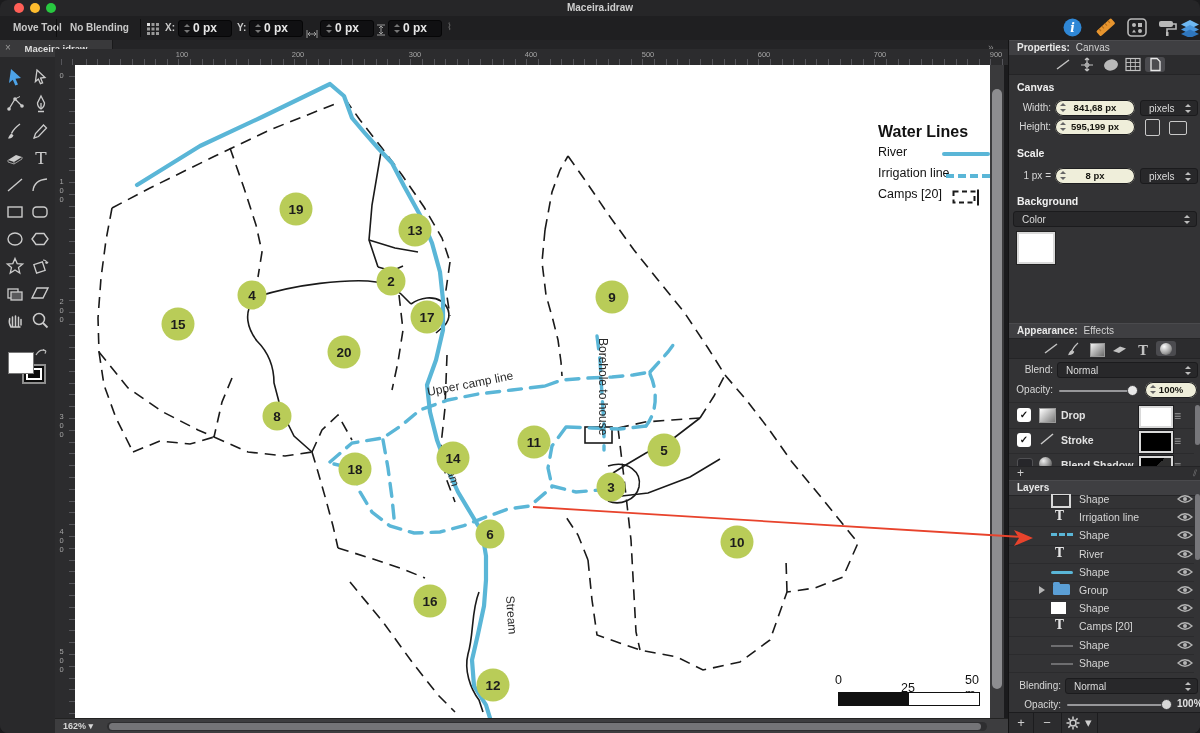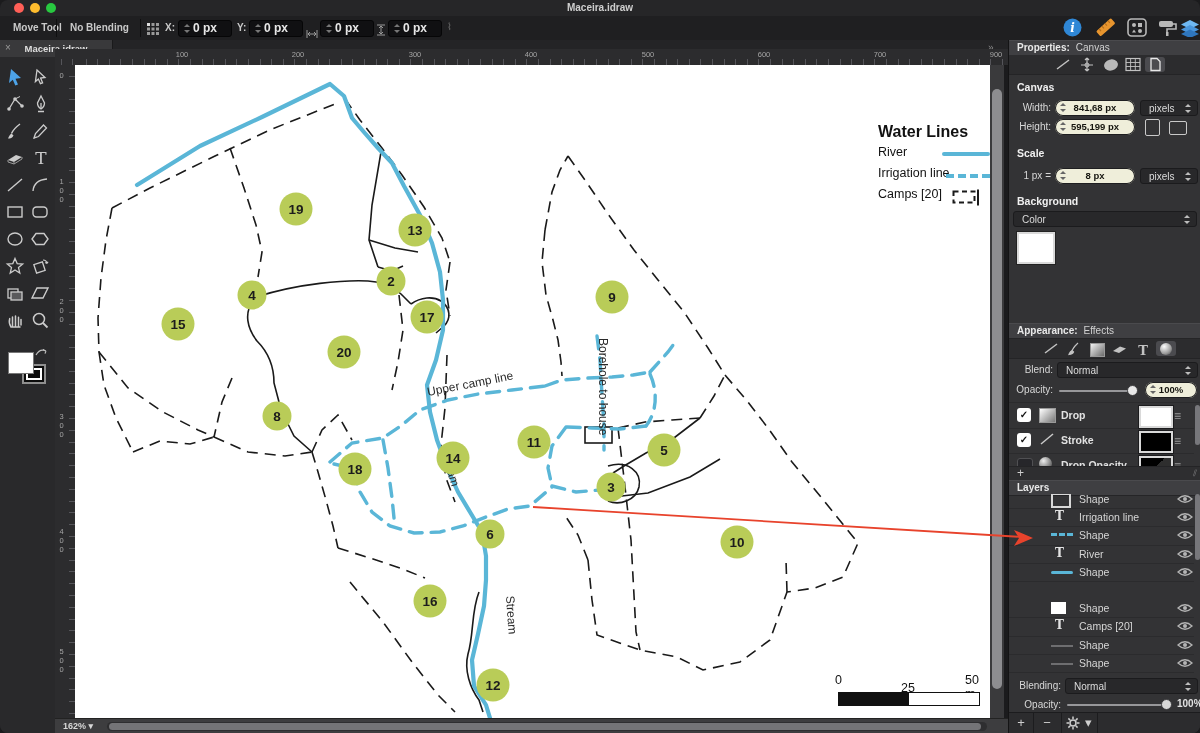--- a/index.html
+++ b/index.html
@@ -594,21 +594,21 @@
         <svg style="position:absolute;left:30px;top:4px" width="16" height="14">
             <line x1="2" y1="12" x2="14" y2="2" stroke="#c9c9c9" stroke-width="1.5"></line>
           </svg>
         <span class="fxname">Stroke</span>
         <span class="fxsw" style="background:#000000"></span>
         <span class="grip">≡</span>
       </div>
       <div class="fxrow" style="top:50px">
         <span class="cb off" style="left:8px;top:5px"></span>
         <span style="position:absolute;left:30px;top:4px;width:13px;height:13px;border-radius:50%;background:radial-gradient(circle at 35% 30%,#eee,#888 55%,#333)"></span>
-        <span class="fxname">Drop Opacity</span>
+        <span class="fxname">Blend Shadow</span>
         <span class="fxsw" style="background:linear-gradient(135deg,#000 50%,#2e2e2e 50%)"></span>
         <span class="grip">≡</span>
       </div>
       <span class="vsb" style="left:186px;top:2px;height:40px"></span>
     </div>
     <div style="position:absolute;left:0;top:426px;width:192px;height:14px;background:#2e2e30;border-top:1px solid #242426">
       <span style="position:absolute;left:8px;top:-1px;color:#cfcfcf;font-size:12px">+</span>
       <span style="position:absolute;right:4px;top:1px;color:#7c7c7e;font-size:9px">⫽</span>
     </div>
 
@@ -642,20 +642,29 @@
         <span class="lyT">T</span>
         <span class="lyname">River</span>
         <svg class="eye" width="16" height="10">
             <path d="M1,5 Q8,-1.5 15,5 Q8,11.5 1,5 Z" fill="none" stroke="#b4b4b4" stroke-width="1.3"></path>
             <circle cx="8" cy="5" r="2" fill="#b4b4b4"></circle>
           </svg>
       </div>
       <div class="lyrow" style="top:68.8px">
         <span class="lyicon" style="top:8px;height:3px;background:#5ab6d7;border-radius:1.5px"></span>
         <span class="lyname">Shape</span>
+        <svg class="eye" width="16" height="10">
+            <path d="M1,5 Q8,-1.5 15,5 Q8,11.5 1,5 Z" fill="none" stroke="#b4b4b4" stroke-width="1.3"></path>
+            <circle cx="8" cy="5" r="2" fill="#b4b4b4"></circle>
+          </svg>
+      </div>
+      <div class="lyrow" style="top:87px">
+        <span class="caret"></span>
+        <span class="folder"></span>
+        <span class="lyname">Group</span>
         <svg class="eye" width="16" height="10">
             <path d="M1,5 Q8,-1.5 15,5 Q8,11.5 1,5 Z" fill="none" stroke="#b4b4b4" stroke-width="1.3"></path>
             <circle cx="8" cy="5" r="2" fill="#b4b4b4"></circle>
           </svg>
       </div>
       <div class="lyrow" style="top:105.2px">
         <span class="lyicon" style="width:15px;height:12px;background:#ffffff"></span>
         <span class="lyname">Shape</span>
         <svg class="eye" width="16" height="10">
             <path d="M1,5 Q8,-1.5 15,5 Q8,11.5 1,5 Z" fill="none" stroke="#b4b4b4" stroke-width="1.3"></path>

